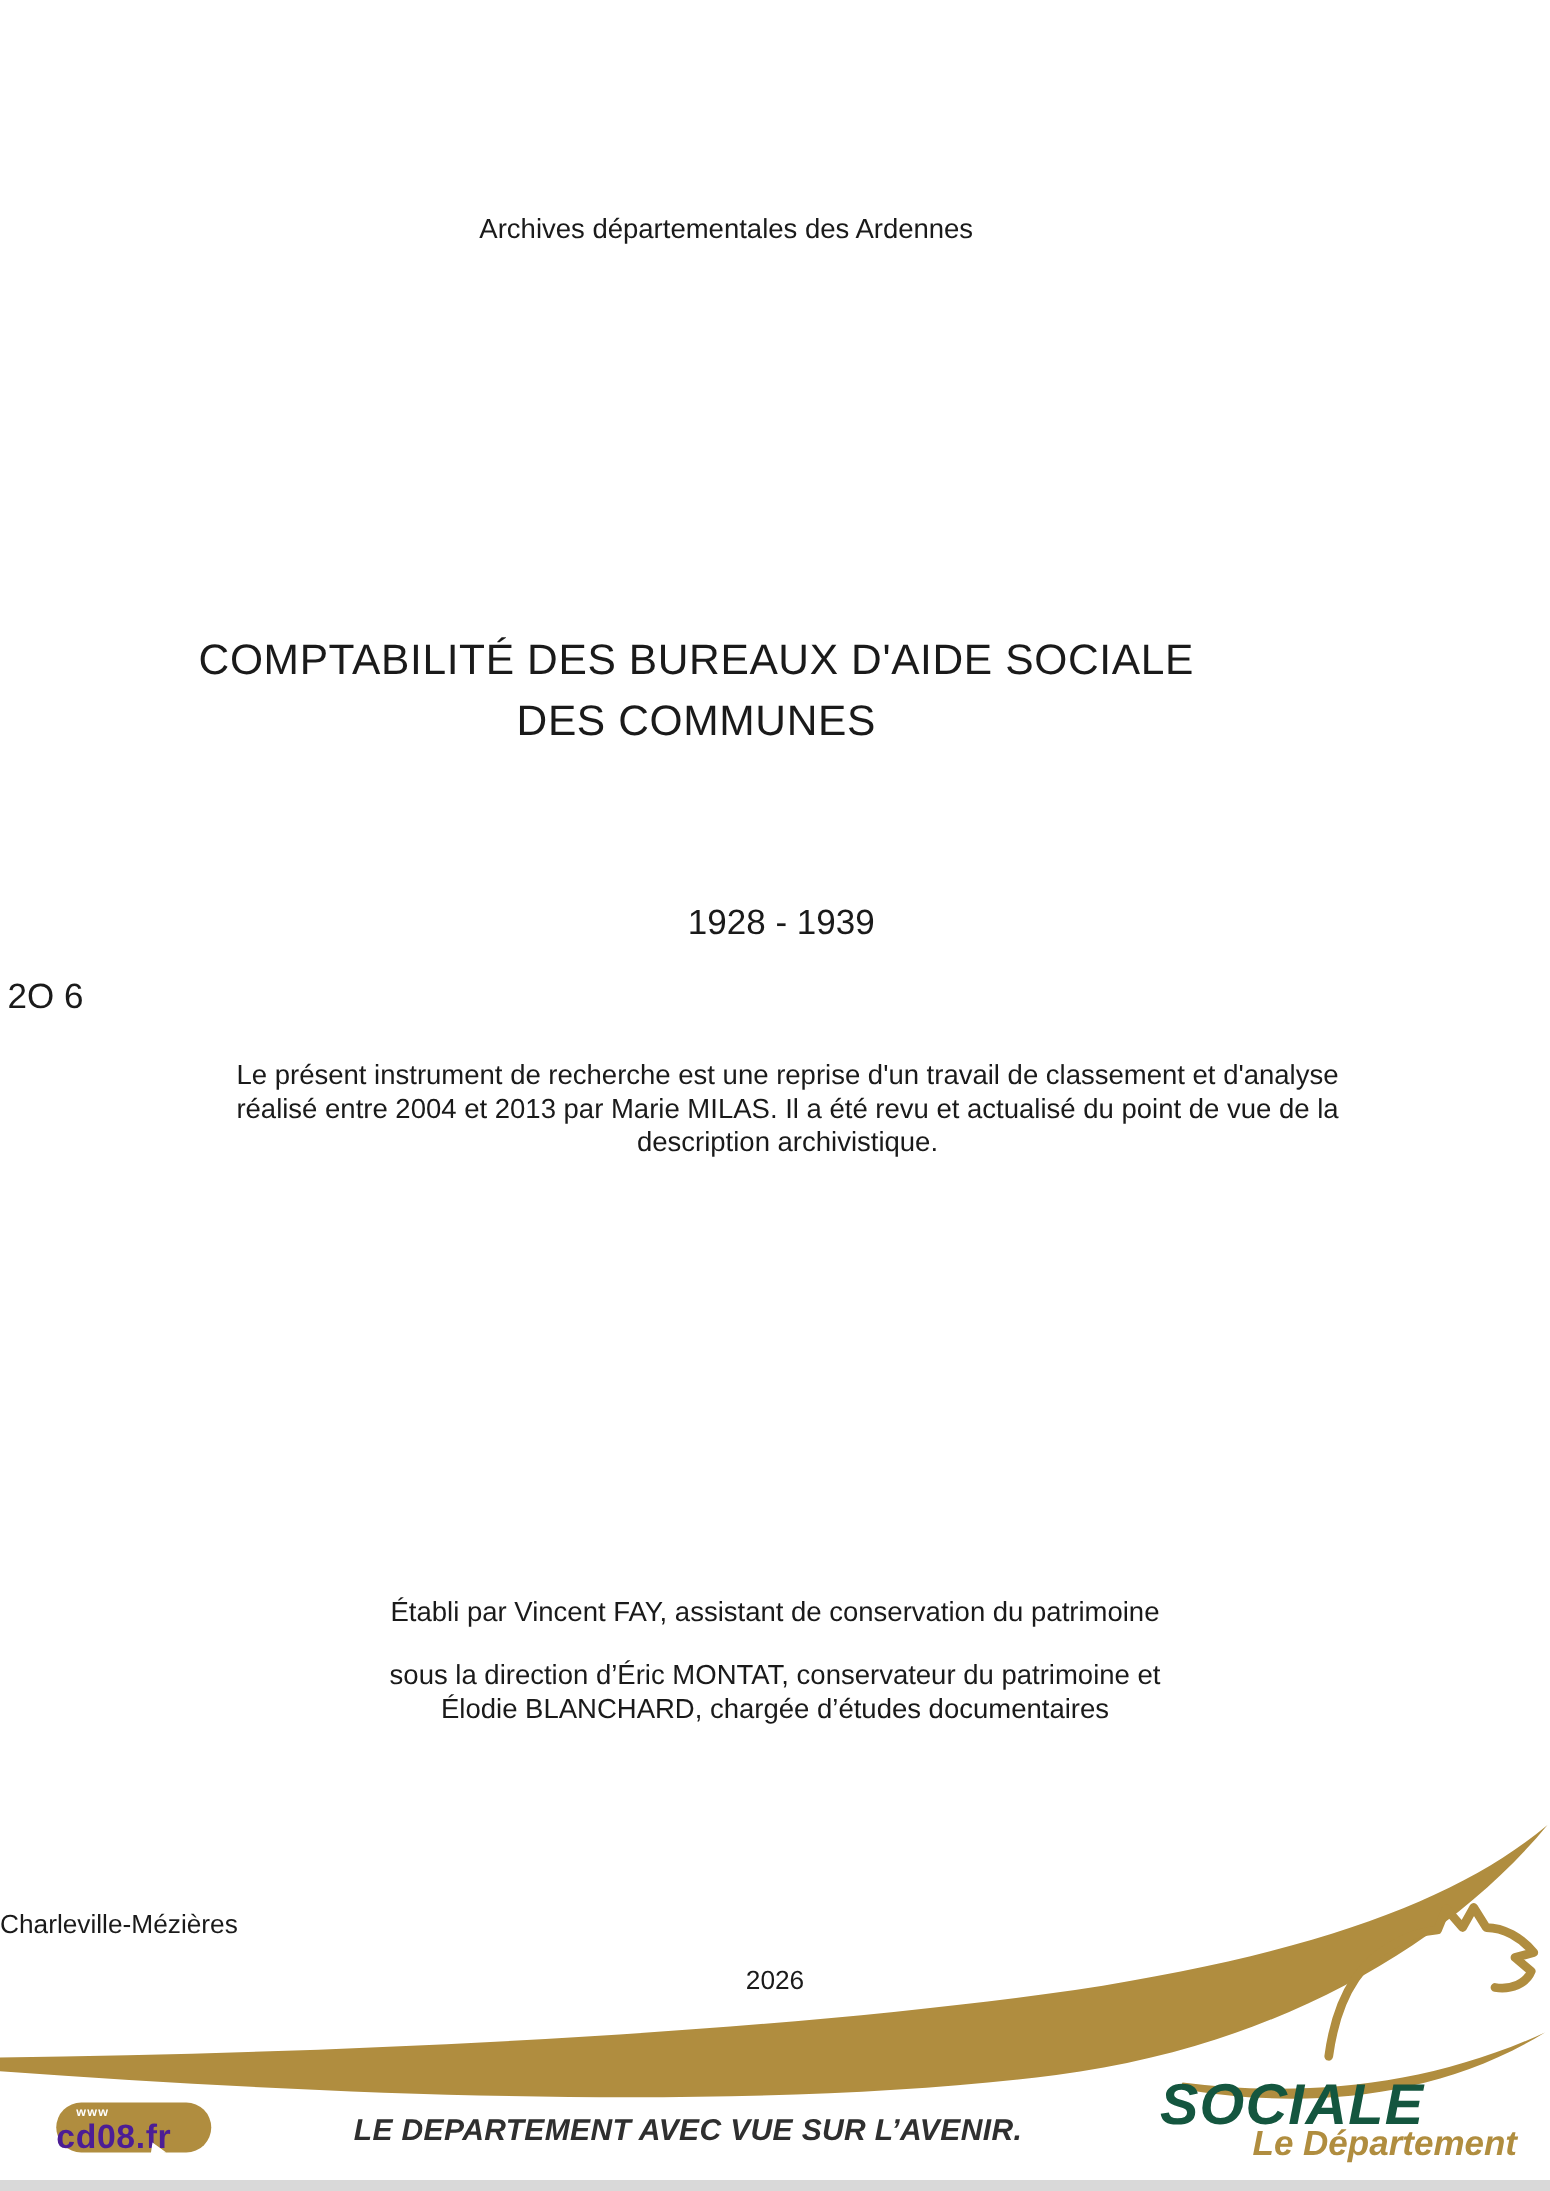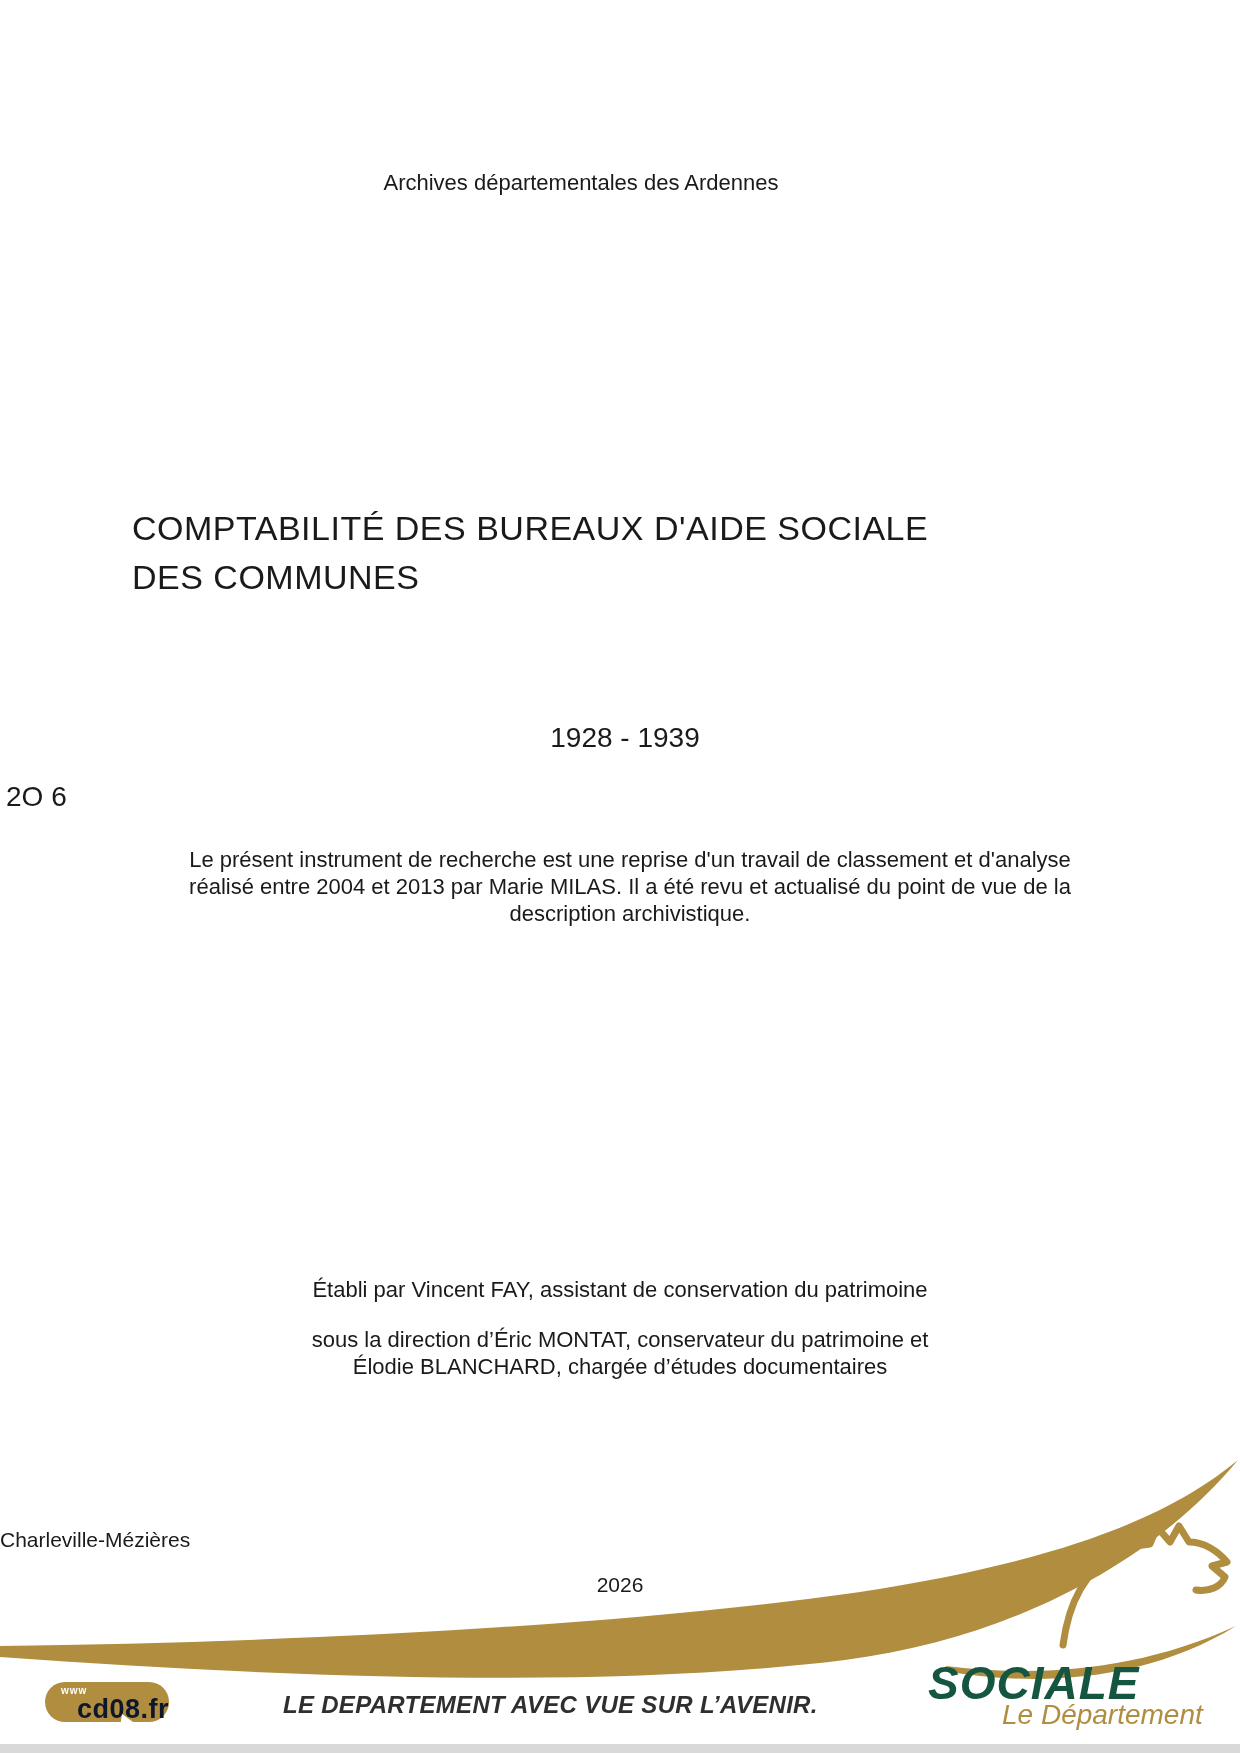--- a/index.html
+++ b/index.html
@@ -14,21 +14,21 @@
   }
   .abs{position:absolute;}
   .institution{
     top:170px;left:0;right:78px;
     text-align:center;
     font-size:22px;
   }
   .title{
     top:504px;left:132px;width:850px;
     margin:0;
-    text-align:left;
+    text-align:center;
     font-size:34px;
     font-weight:400;
     line-height:49px;
     letter-spacing:0.5px;
   }
   .period{
     top:722px;left:10px;right:0;
     text-align:center;
     font-size:28px;
   }
@@ -80,22 +80,22 @@
   }
   .cd08-www{
     position:absolute;top:3px;left:16px;
     color:#ffffff;
     font-size:10px;
     font-weight:700;
     letter-spacing:1px;
   }
   .cd08-label{
     position:absolute;top:12px;left:0;right:0;
-    text-align:right;
-    color:#0f172a;
+    text-align:left;
+    color:#4c1d95;
     font-size:27px;
     font-weight:700;
     letter-spacing:0.5px;
   }
   .cd08-cursor{
     position:absolute;left:74px;top:31px;
     width:18px;height:18px;
   }
   .slogan{
     top:1691px;left:283px;
@@ -110,21 +110,21 @@
     font-size:46px;
     font-weight:700;
     font-style:italic;
     color:var(--green,#14563f);
     letter-spacing:1px;
     line-height:1;
   }
   .brand-sub{
     top:1701px;left:1002px;width:238px;
     font-size:28px;
-    font-weight:400;
+    font-weight:700;
     font-style:italic;
     color:var(--gold,#b08d3f);
     line-height:1;
   }
   .bottom-strip{
     top:1744px;left:0;right:0;height:9px;
     background:#d9d9d9;
   }
 </style>
 </head>

